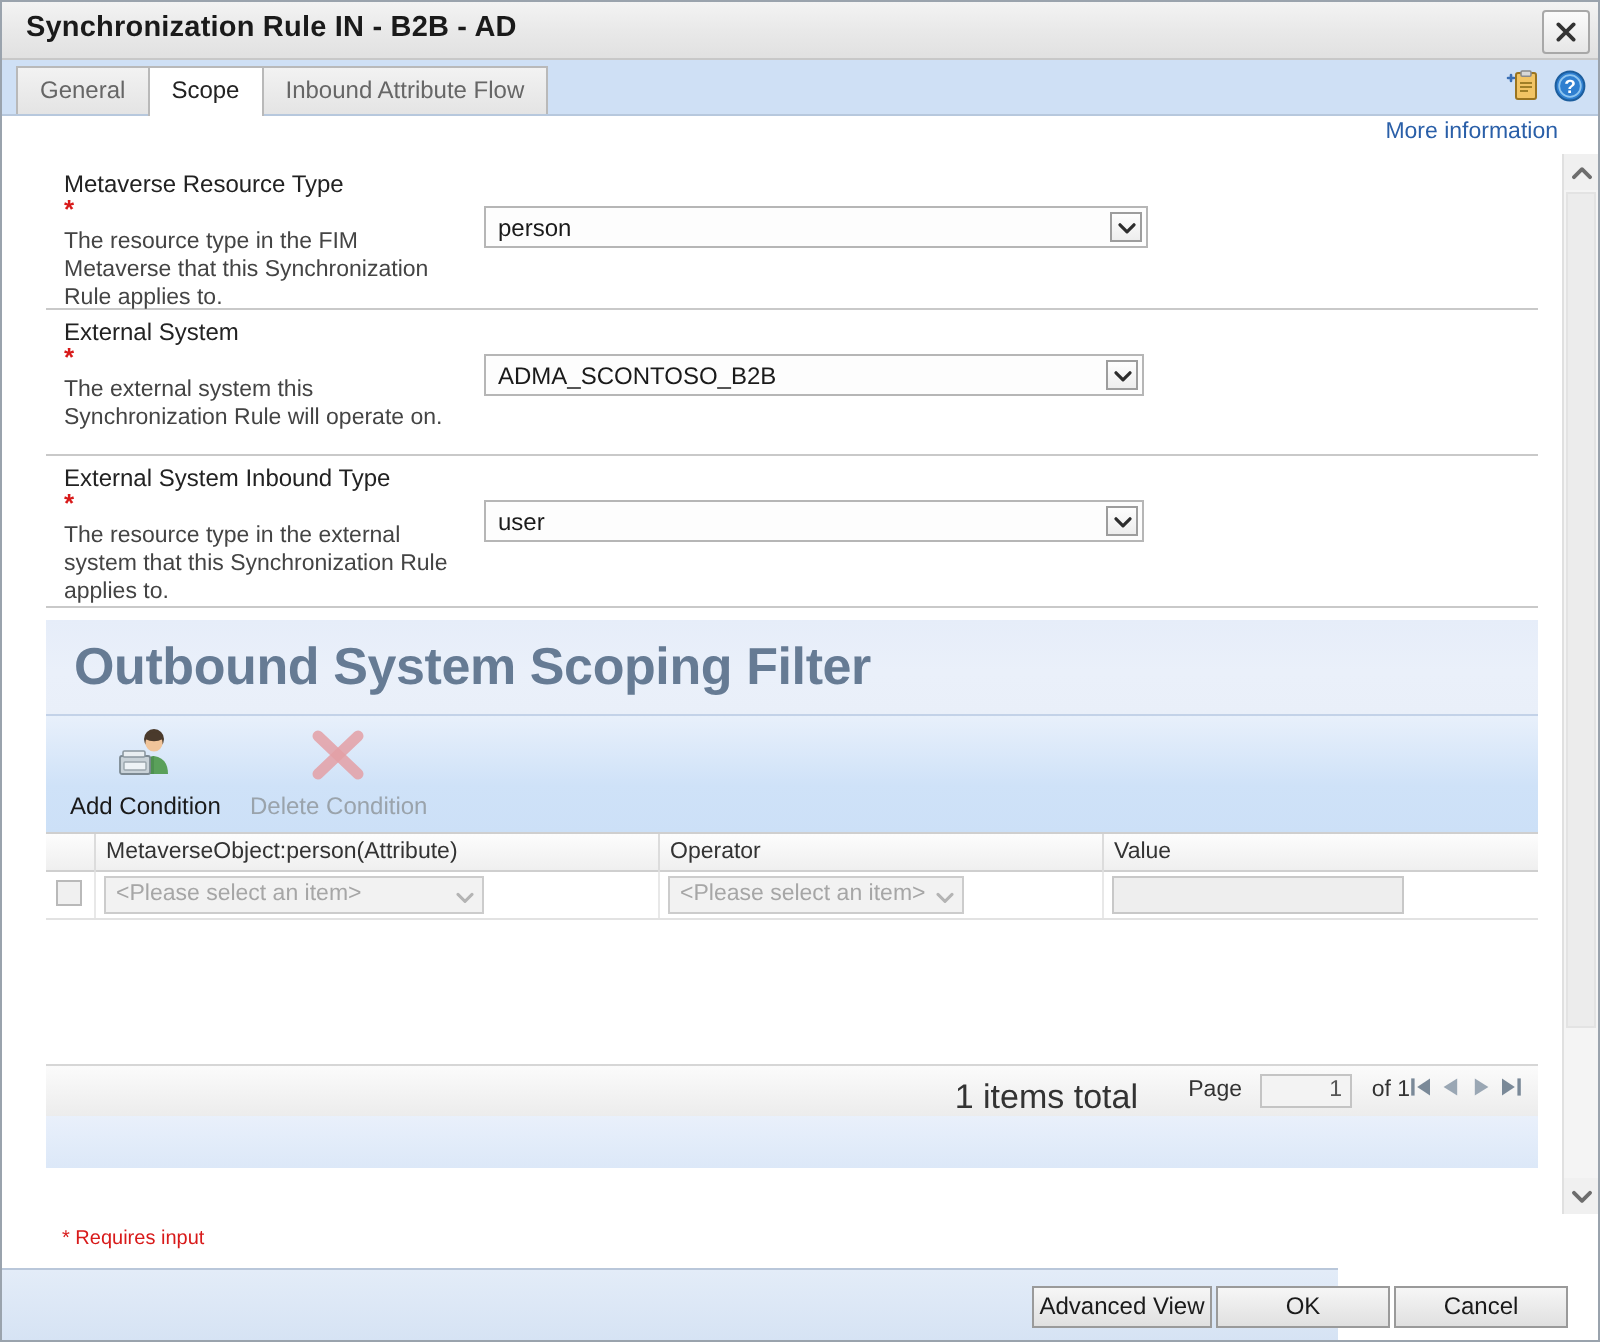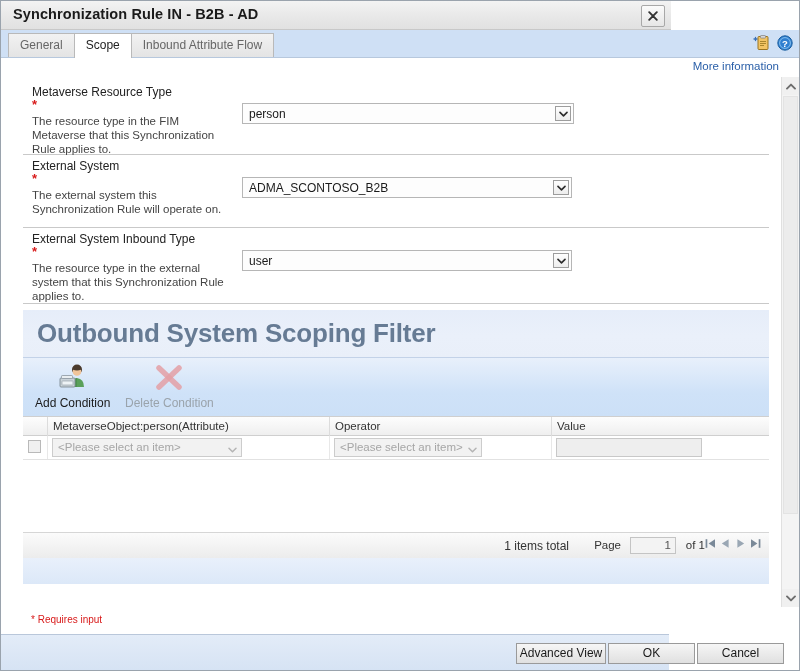--- a/index.html
+++ b/index.html
@@ -15,21 +15,21 @@
     position: relative;
     width: 800px; height: 671px;
     box-sizing: border-box;
     border: 1px solid #9aa3ad;
     background: #ffffff;
     overflow: hidden;
   }
 
   
   .titlebar {
-    position: absolute; left: 0; top: 0; width: 670px; height: 29px;
+    position: absolute; left: 0; top: 0; width: 800px; height: 29px;
     background: linear-gradient(to bottom, #f3f3f3 0%, #e9e9e9 50%, #e1e1e1 100%);
     border-bottom: 1px solid #c8c8c8;
     box-sizing: border-box;
   }
   .title-text {
     position: absolute; left: 12px; top: 5px;
     font-size: 14.5px; font-weight: bold; color: #1a1a1a;
     letter-spacing: 0.1px;
     white-space: nowrap;
   }
@@ -237,21 +237,21 @@
 
   
   .pager {
     position: absolute; left: 0; bottom: 0; width: 746px; height: 26px;
     background: linear-gradient(to bottom,#fbfbfb,#ececec);
     border-top: 1px solid #d6d6d6;
     box-sizing: border-box;
   }
   .pg-items {
     position: absolute; right: 200px; top: 6px;
-    font-size: 12px; color: #333; white-space: nowrap;
+    font-size: 17px; color: #333; white-space: nowrap;
   }
   .pg-label {
     position: absolute; right: 148px; top: 6px;
     font-size: 11.5px; color: #333;
   }
   .pg-box {
     position: absolute; right: 93px; top: 4px;
     width: 46px; height: 17px;
     background: #f3f3f3;
     border: 1px solid #c4c4c4;

